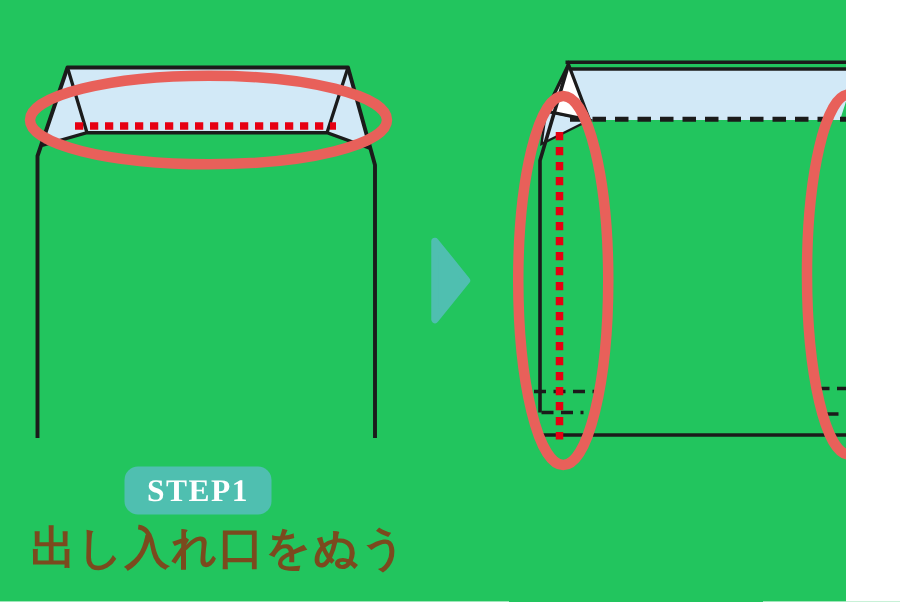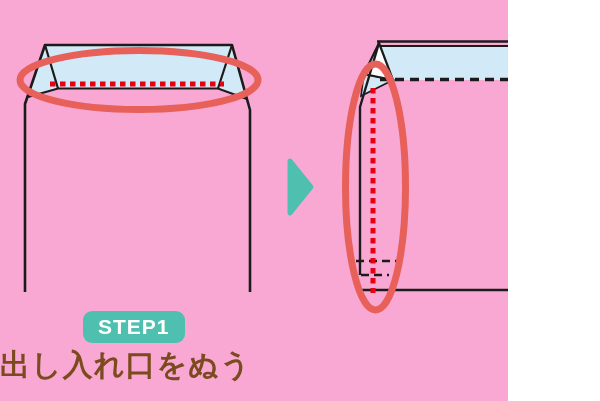--- a/index.html
+++ b/index.html
@@ -1,21 +1,21 @@
 <!DOCTYPE html>
 <html style="--teal: #4fbfb0; --brown: #7b4a1e; --oval-red: #e8605a; --stitch-red: #e60012; --flap-blue: #d2e9f7; --line-black: #1b1b1b; --white: #ffffff;"><head>
 <meta charset="utf-8">
 <style>
   html,body{margin:0;padding:0;background:#ffffff;}
   .canvas{
     position:relative;
-    width:508px;height:401px;
-    background:#f9a8d4;
+    width:564px;height:401px;
+    background:#22c55e;
     overflow:hidden;
-    font-family:Liberation Sans, sans-serif;
+    font-family:Liberation Serif, serif;
   }
   .canvas svg{position:absolute;left:0;top:0;}
   .badge{
     position:absolute;
     background:var(--teal,#4fbfb0);
     color:#ffffff;
     font-weight:bold;
     font-size:21px;
     letter-spacing:1px;
     line-height:26px;
@@ -24,21 +24,21 @@
     text-align:center;
   }
   .badge.step1{left:83px;top:311px;}
   .badge.step2{left:417px;top:313px;}
   .caption{
     position:absolute;
     color:var(--brown,#7b4a1e);
     font-weight:bold;
     font-size:30px;
     letter-spacing:1px;
-    text-align:left;
+    text-align:right;
   }
   .caption.step1{left:0px;top:345px;width:272px;}
   .caption.step2{left:336px;top:347px;width:264px;}
 </style>
 </head>
 <body>
 
 <div class="canvas">
 
   <svg width="600" height="401" viewBox="0 0 600 401">

